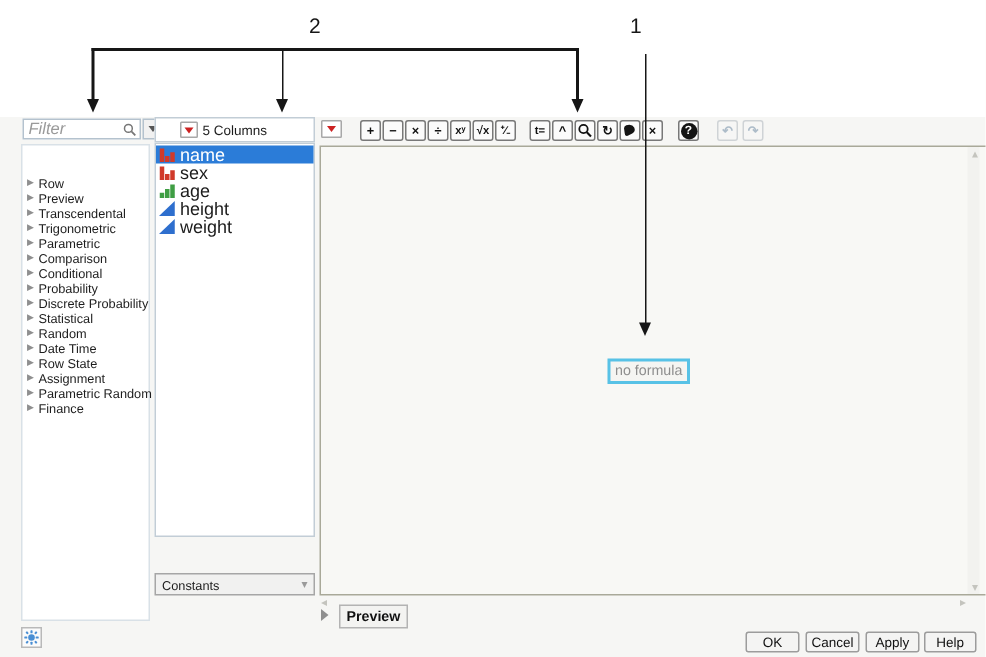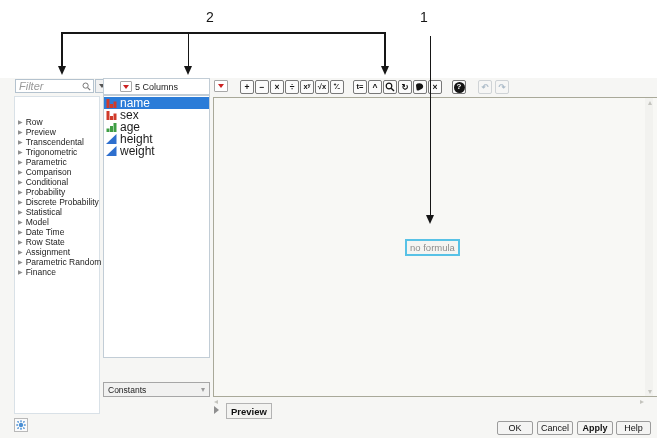--- a/index.html
+++ b/index.html
@@ -172,21 +172,21 @@
     <div class="cat-row">
         <span class="cat-tri">▶</span>
         <span class="cat-label">Discrete Probability</span>
       </div>
     <div class="cat-row">
         <span class="cat-tri">▶</span>
         <span class="cat-label">Statistical</span>
       </div>
     <div class="cat-row">
         <span class="cat-tri">▶</span>
-        <span class="cat-label">Model</span>
+        <span class="cat-label">Random</span>
       </div>
     <div class="cat-row">
         <span class="cat-tri">▶</span>
         <span class="cat-label">Date Time</span>
       </div>
     <div class="cat-row">
         <span class="cat-tri">▶</span>
         <span class="cat-label">Row State</span>
       </div>
     <div class="cat-row">
@@ -319,16 +319,16 @@
         <rect x="1.2" y="1.2" width="1.8" height="1.4" rx="0.4" transform="rotate(45 2.1 1.9)"></rect>
         <rect x="7" y="1.2" width="1.8" height="1.4" rx="0.4" transform="rotate(-45 7.9 1.9)"></rect>
         <rect x="1.2" y="7.4" width="1.8" height="1.4" rx="0.4" transform="rotate(-45 2.1 8.1)"></rect>
         <rect x="7" y="7.4" width="1.8" height="1.4" rx="0.4" transform="rotate(45 7.9 8.1)"></rect>
       </g>
     </svg>
   </div>
 
   <div class="abs dlg-btn" style="left:497px;">OK</div>
   <div class="abs dlg-btn" style="left:537px;text-align:center;">Cancel</div>
-  <div class="abs dlg-btn" style="left:577px;font-weight:bold;">Apply</div>
+  <div class="abs dlg-btn" style="left:577px;">Apply</div>
   <div class="abs dlg-btn" style="left:616px; width:35px;">Help</div>
 
 </div>
 
 </body></html>

